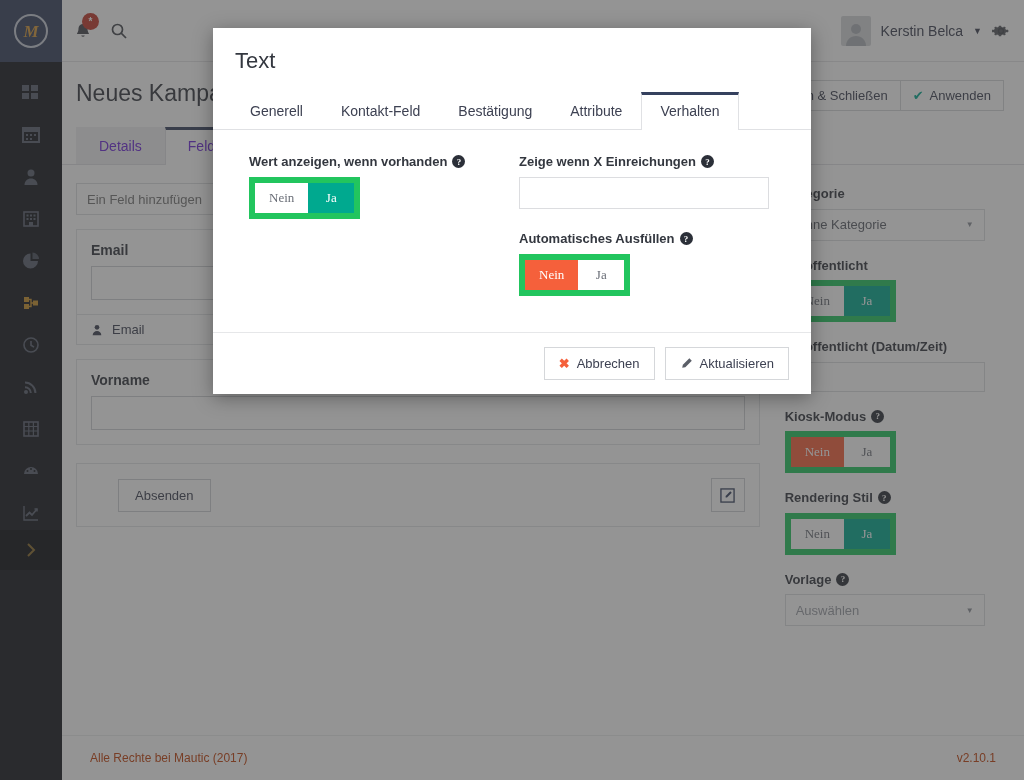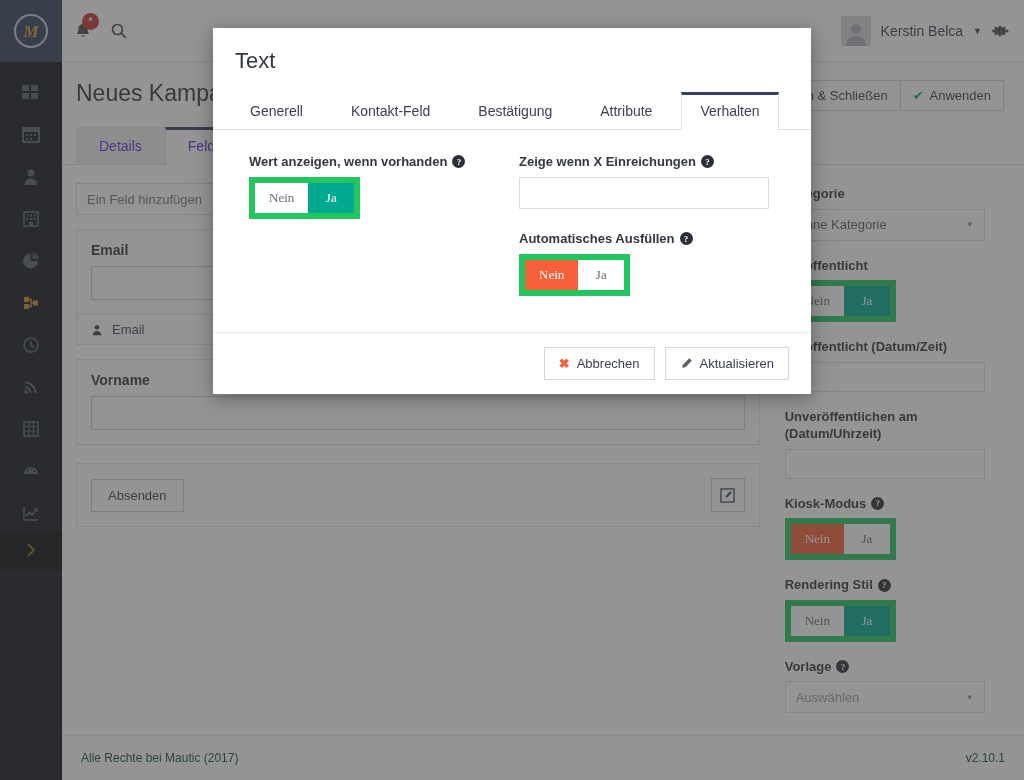--- a/index.html
+++ b/index.html
@@ -144,21 +144,21 @@
     font-size: 13px; color: #3d4152;
     display: flex; align-items: center; gap: 9px;
   }
   .submit-block {
     border: 1px solid #e3e4e6; margin-top: 18px;
     padding: 14px; display: flex; align-items: center;
   }
   .submit-btn {
     border: 1px solid #cfd1d5; background: #fff;
     padding: 8px 16px; font-size: 13px; color: #3d4152;
-    font-family: "Liberation Sans", sans-serif; cursor: pointer;
+    font-family: "Liberation Sans", sans-serif; cursor: pointer; margin-left: 27px;
   }
   .edit-sq {
     margin-left: auto; width: 34px; height: 34px;
     border: 1px solid #cfd1d5; background: #fff;
     display: flex; align-items: center; justify-content: center;
     color: #35415e; cursor: pointer;
   }
 
   
   .side-col {
@@ -193,42 +193,41 @@
     width: 13px; height: 13px; border-radius: 50%;
     background: #2b2f38; color: #fff; font-size: 9px; font-weight: bold;
     display: inline-flex; align-items: center; justify-content: center;
     font-family: "Liberation Serif", serif; flex: 0 0 auto;
   }
 
   
   .footer {
     position: absolute; left: 62px; top: 735px;
     width: 962px; height: 45px; background: #ffffff;
-    display: flex; align-items: center; padding: 0 19px;
-    font-size: 12px; color: #14532d;
+    display: flex; align-items: center; padding: 0 28px;
+    font-size: 12px; color: #c2410c;
     border-top: 1px solid #eceded;
   }
   .footer .ver { margin-left: auto; }
 
   
   .overlay {
     position: absolute; left: 0; top: 0; width: 1024px; height: 780px;
     background: rgba(60,60,60,0.55);
   }
   .modal {
     position: absolute; left: 213px; top: 28px;
     width: 598px; background: #fff;
     box-shadow: 0 4px 18px rgba(0,0,0,0.35);
   }
   .modal-head { padding: 20px 22px 0 22px; }
   .modal-title { font-size: 22px; color: #33373f; font-weight: normal; }
   .modal-tabs {
     display: flex; margin-top: 18px; padding: 0 18px;
     border-bottom: 1px solid #e0e1e4;
-    gap: 10px;
   }
   .mtab {
     padding: 10px 18px; font-size: 14px; color: #3d4152;
     cursor: pointer; border: 1px solid transparent; border-bottom: none;
     background: transparent;
   }
   .mtab.active {
     background: #fff; border-color: #e0e1e4;
     border-top: 3px solid #35415e; padding-top: 8px;
     margin-bottom: -1px;
@@ -466,24 +465,20 @@
             <div class="tg-btn">Nein</div>
             <div class="tg-btn on-green">Ja</div>
           </div>
         </div>
 
         <div class="sp-group">
           <div class="sp-label">Veröffentlicht (Datum/Zeit)</div>
           <input class="sp-input" value="" style="">
         </div>
 
-        <div class="sp-group">
-          <div class="sp-label">Unveröffentlichen am (Datum/Uhrzeit)</div>
-          <input class="sp-input" value="" style="">
-        </div>
 
         <div class="sp-group">
           <div class="sp-label">
             <span>Kiosk-Modus</span>
             <span class="help-ico">?</span>
           </div>
           <div class="toggle">
             <div class="tg-btn on-red">Nein</div>
             <div class="tg-btn">Ja</div>
           </div>

